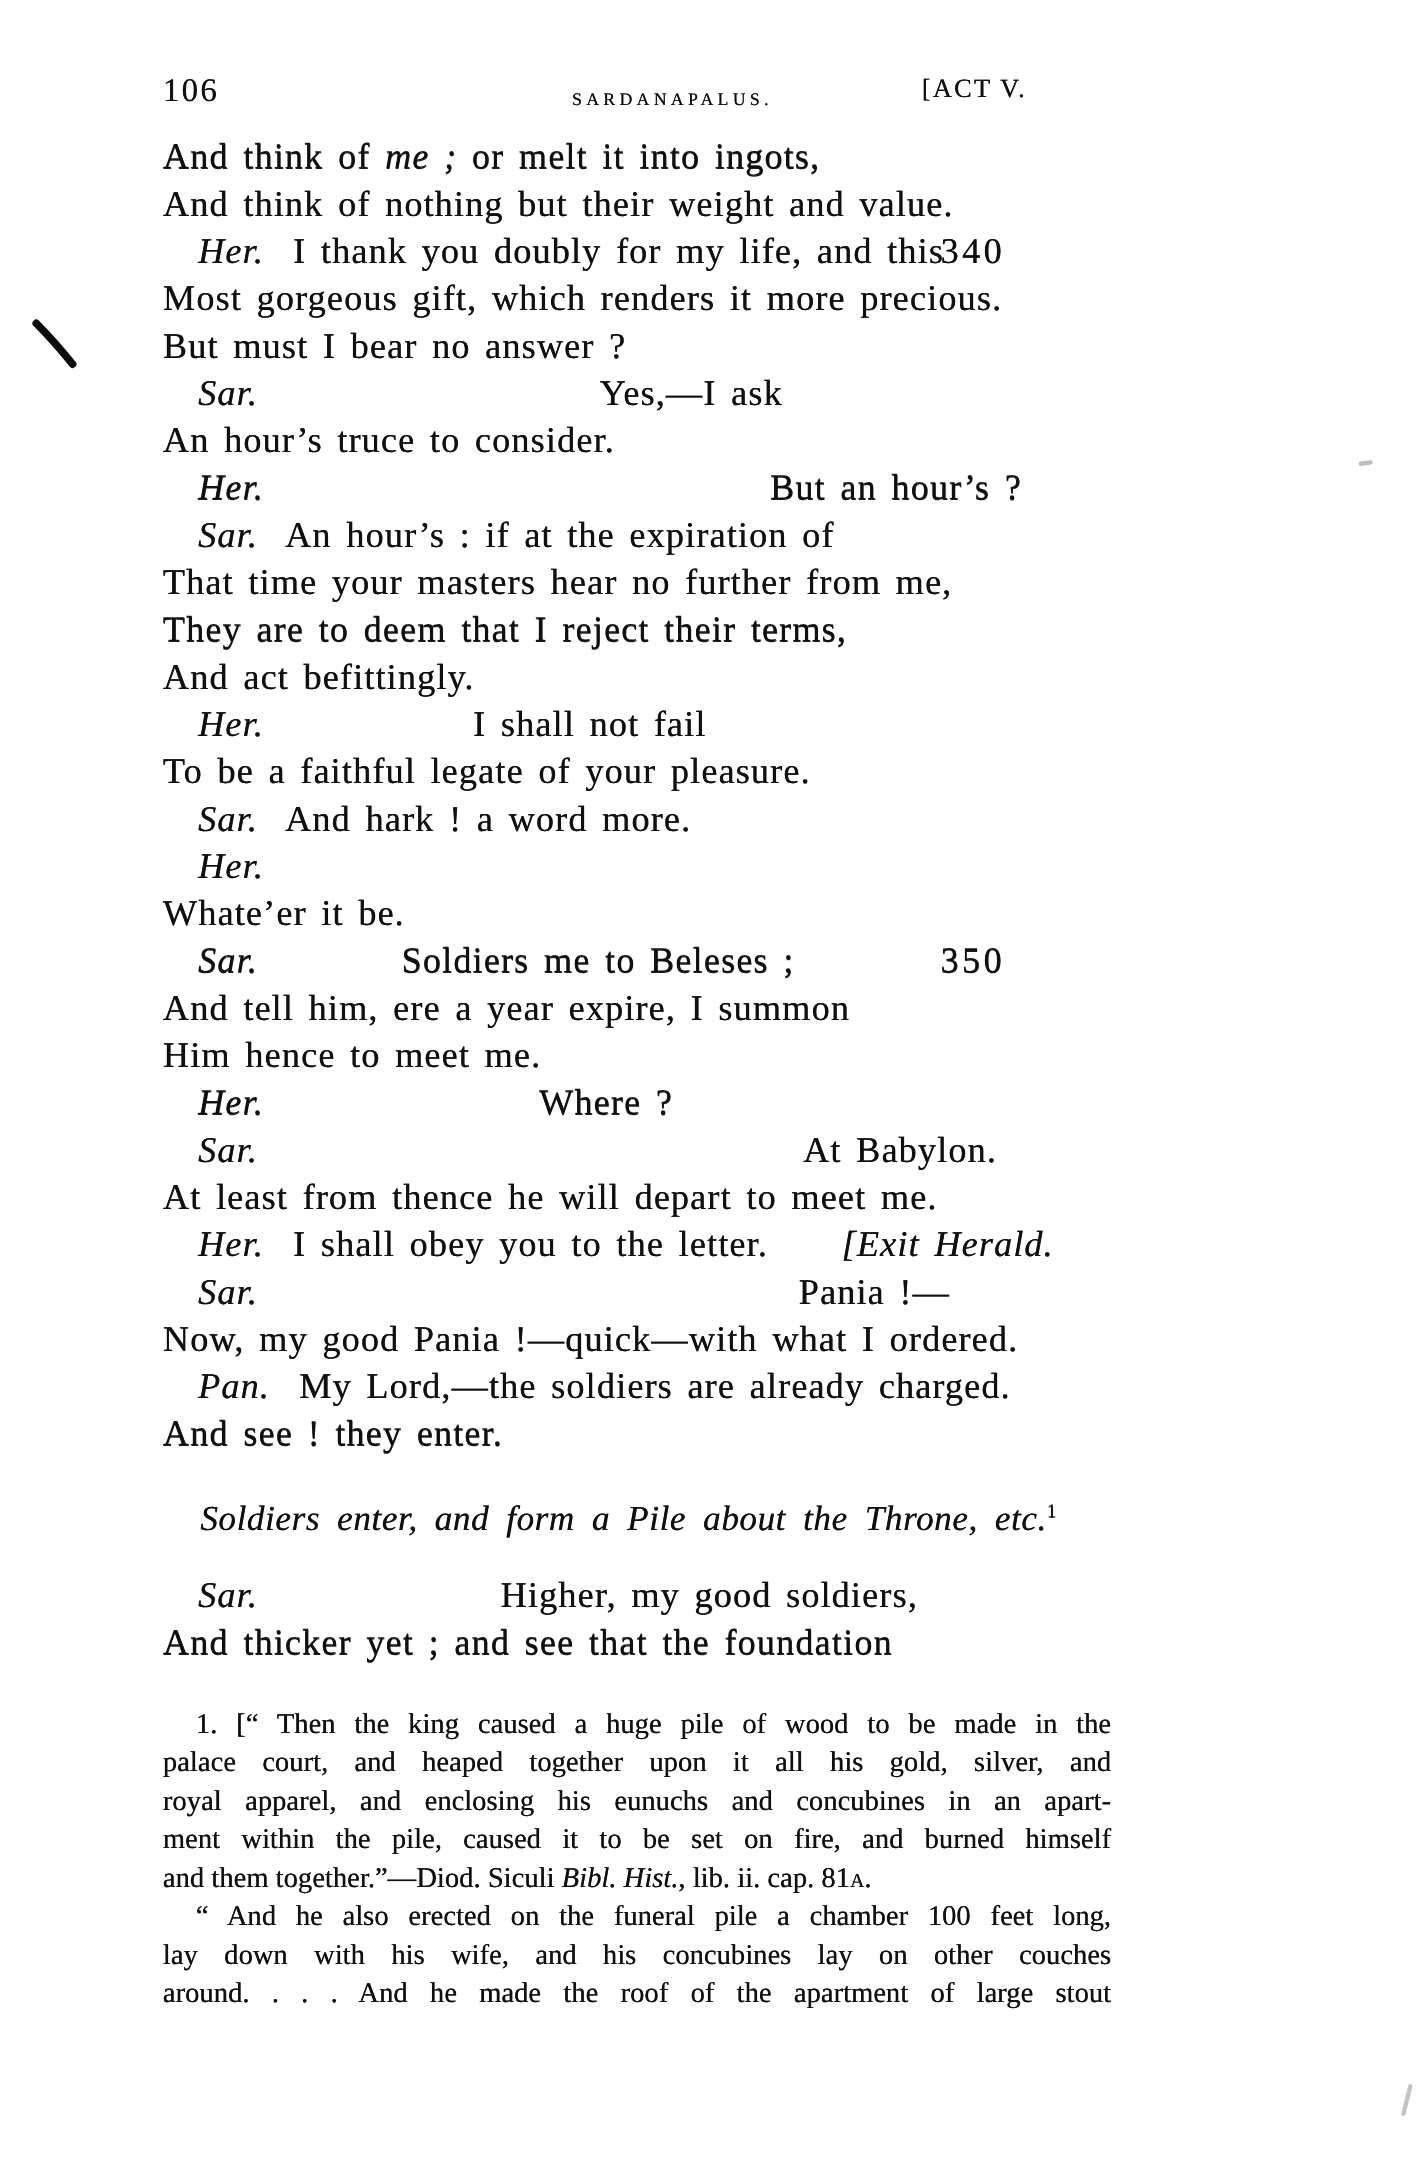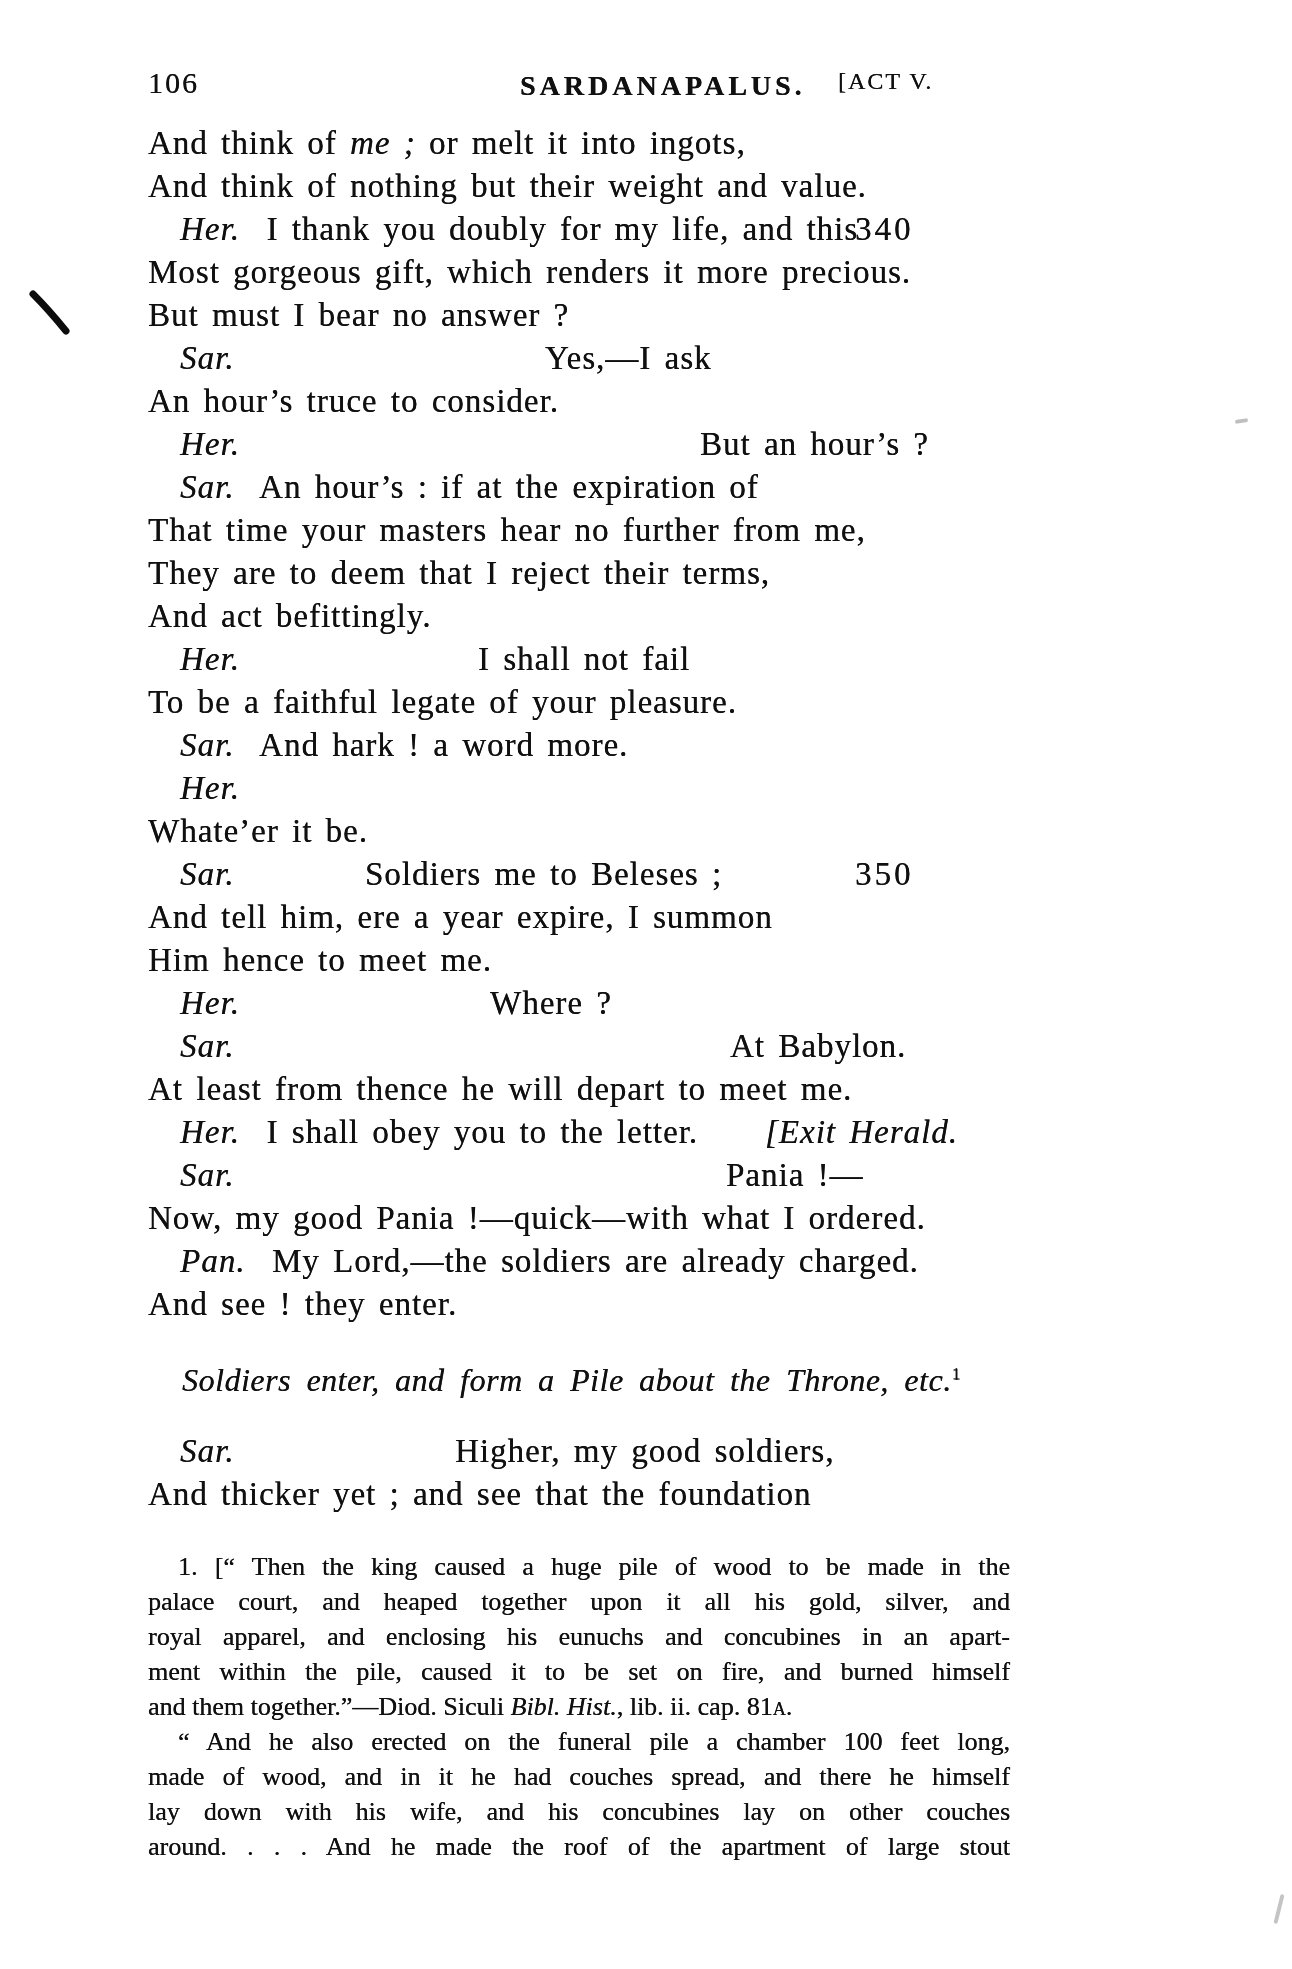--- a/index.html
+++ b/index.html
@@ -9,21 +9,21 @@
     height:1969px;
     background:#ffffff;
     color:#101010;
     font-family:"Liberation Serif","DejaVu Serif",serif;
     overflow:hidden;
     text-shadow:0.25px 0.25px 0 #1c1c1c;
   }
   
   .header{position:absolute;left:148px;top:62px;width:862px;height:42px;}
   .pageno{position:absolute;left:0;top:4px;font-size:30px;letter-spacing:2px;}
-  .running-title{position:absolute;left:372px;top:8px;font-size:28px;letter-spacing:4px;font-weight:bold;}
+  .running-title{position:absolute;left:372px;top:20px;font-size:16px;letter-spacing:4px;}
   .act{position:absolute;left:690px;top:6px;font-size:24px;letter-spacing:2px;}
   
   .verse-block{position:absolute;left:148px;width:910px;font-size:33px;}
   #verse-main{top:122px;}
   #verse-after{top:1430px;}
   .vline{position:relative;height:43px;line-height:43px;white-space:pre;letter-spacing:1px;word-spacing:4px;}
   .vline.indent{padding-left:32px;}
   .vline .abs{position:absolute;top:0;}
   .it{font-style:italic;}
   .sc{font-variant:small-caps;}
@@ -66,21 +66,21 @@
       <div class="vline indent"><span class="it">Her.</span><span>  I thank you doubly for my life, and this</span><span class="lineno">340</span></div>
       <div class="vline"><span>Most gorgeous gift, which renders it more precious.</span></div>
       <div class="vline"><span>But must I bear no answer ?</span></div>
       <div class="vline indent"><span class="it">Sar.</span><span class="abs" style="left: 397px;">Yes,—I ask</span></div>
       <div class="vline"><span>An hour’s truce to consider.</span></div>
       <div class="vline indent"><span class="it">Her.</span><span class="abs" style="left: 552px; text-align: right;">But an hour’s ?</span></div>
       <div class="vline indent"><span class="it">Sar.</span><span>  An hour’s : if at the expiration of</span></div>
       <div class="vline"><span>That time your masters hear no further from me,</span></div>
       <div class="vline"><span>They are to deem that I reject their terms,</span></div>
       <div class="vline"><span>And act befittingly.</span></div>
-      <div class="vline indent"><span class="it">Her.</span><span class="abs" style="left: 282px; margin-left: 48px;">I shall not fail</span></div>
+      <div class="vline indent"><span class="it">Her.</span><span class="abs" style="left: 282px;">I shall not fail</span></div>
       <div class="vline"><span>To be a faithful legate of your pleasure.</span></div>
       <div class="vline indent"><span class="it">Sar.</span><span>  And hark ! a word more.</span></div>
       <div class="vline indent"><span class="it">Her.</span></div>
       <div class="vline"><span>Whate’er it be.</span></div>
       <div class="vline indent"><span class="it">Sar.</span><span class="abs" style="left: 217px;">Soldiers me to Beleses ;</span><span class="lineno">350</span></div>
       <div class="vline"><span>And tell him, ere a year expire, I summon</span></div>
       <div class="vline"><span>Him hence to meet me.</span></div>
       <div class="vline indent"><span class="it">Her.</span><span class="abs" style="left: 342px;">Where ?</span></div>
       <div class="vline indent"><span class="it">Sar.</span><span class="abs" style="left: 582px;">At Babylon.</span></div>
       <div class="vline"><span>At least from thence he will depart to meet me.</span></div>
@@ -98,21 +98,20 @@
       <div class="vline"><span>And thicker yet ; and see that the foundation</span></div>
     </div>
 
   <div id="footnote" class="footnote-block">
       <div class="fline indent-sm justify"><span>1. [“ Then the king caused a huge pile of wood to be made in the</span></div>
       <div class="fline justify"><span>palace court, and heaped together upon it all his gold, silver, and</span></div>
       <div class="fline justify"><span>royal apparel, and enclosing his eunuchs and concubines in an apart-</span></div>
       <div class="fline justify"><span>ment within the pile, caused it to be set on fire, and burned himself</span></div>
       <div class="fline"><span>and them together.”—Diod. Siculi </span><span class="it">Bibl. Hist.</span><span>, lib. ii. cap. 81</span><span class="sc">a.</span></div>
       <div class="fline indent-sm justify"><span>“ And he also erected on the funeral pile a chamber 100 feet long,</span></div>
-      <div class="fline justify"><span>made of wood, and in it he had couches spread, and there he himself</span></div>
       <div class="fline justify"><span>lay down with his wife, and his concubines lay on other couches</span></div>
       <div class="fline justify"><span>around. . . . And he made the roof of the apartment of large stout</span></div>
     </div>
 
   <div class="speck1"></div>
   <div class="speck2"></div>
 
 </div>
 
 </body></html>

